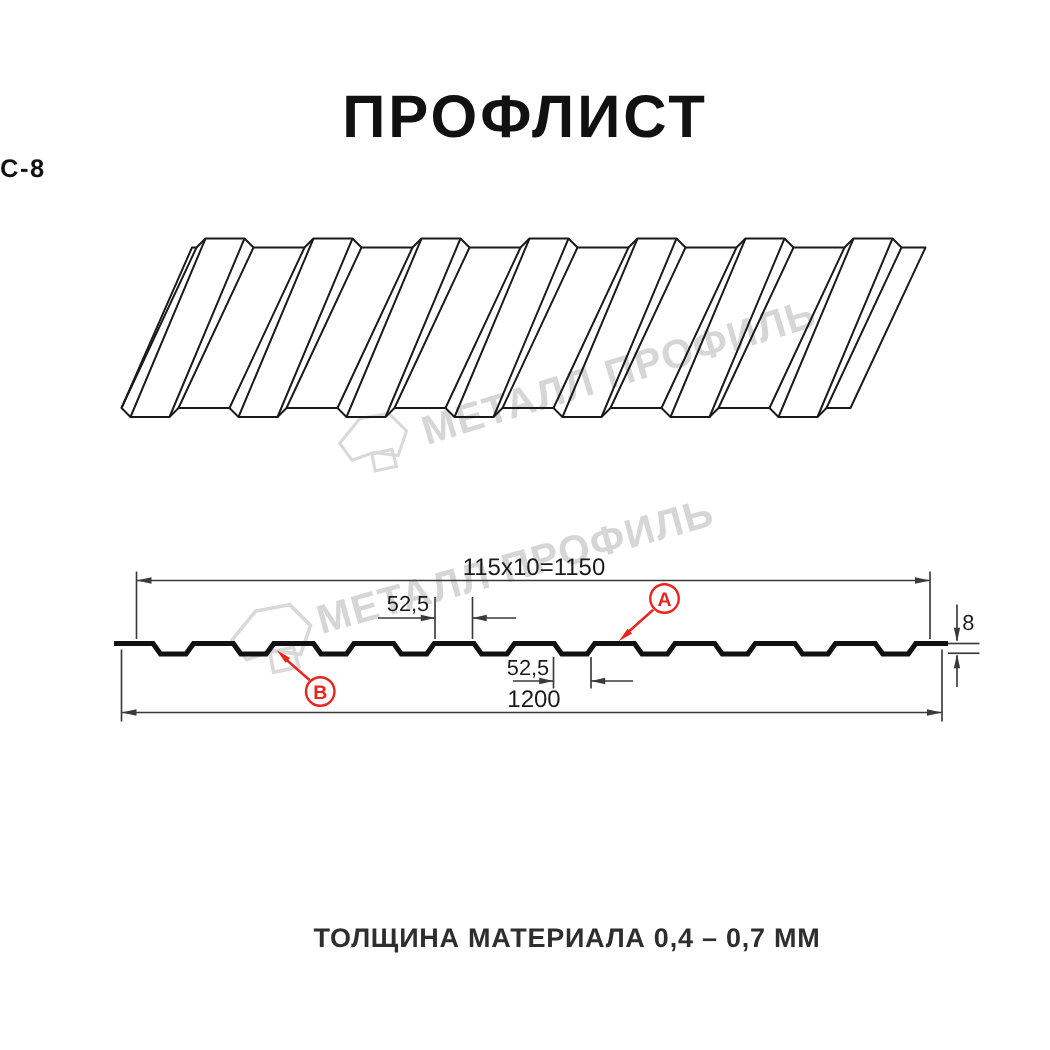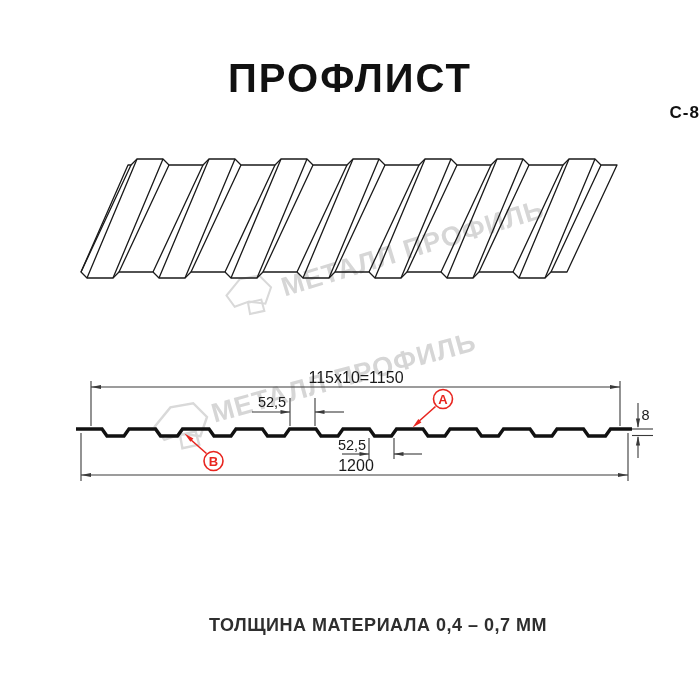--- a/index.html
+++ b/index.html
@@ -1,20 +1,20 @@
 <!DOCTYPE html>
 <html><head>
 <meta charset="utf-8">
 <style>
   html,body{margin:0;padding:0;background:#ffffff;}
   .canvas{position:relative;width:700px;height:700px;background:#ffffff;overflow:hidden;
           font-family:"Liberation Sans", sans-serif;color:#1a1a1a;border-radius:29px;}
   .page-title{position:absolute;left:0;top:56px;width:700px;text-align:center;
           font-size:40px;font-weight:bold;letter-spacing:2px;color:#111;}
-  .page-subtitle{position:absolute;left:0;top:103px;width:700px;text-align:right;
+  .page-subtitle{position:absolute;left:0;top:103px;width:700px;text-align:left;
           font-size:17px;font-weight:bold;letter-spacing:1px;color:#111;}
   .footer-note{position:absolute;left:0;top:615px;width:700px;text-align:center;
           font-size:18px;font-weight:600;letter-spacing:0.5px;color:#2e2e2e;padding-left:28px;}
   .wm{position:absolute;z-index:1;}
   .wm-text{position:absolute;z-index:1;font-size:27px;font-weight:bold;letter-spacing:1px;
           color:#d6d6d6;white-space:nowrap;transform-origin:left center;line-height:32px;}
   .wm1t{left:282px;top:272px;transform:rotate(-17deg);}
   .wm2t{left:212px;top:398px;transform:rotate(-15.5deg);}
   .diagram-svg{position:absolute;left:0;top:0;z-index:2;}
   .thin{stroke:#3a3a3a;stroke-width:1.1;fill:none;}

